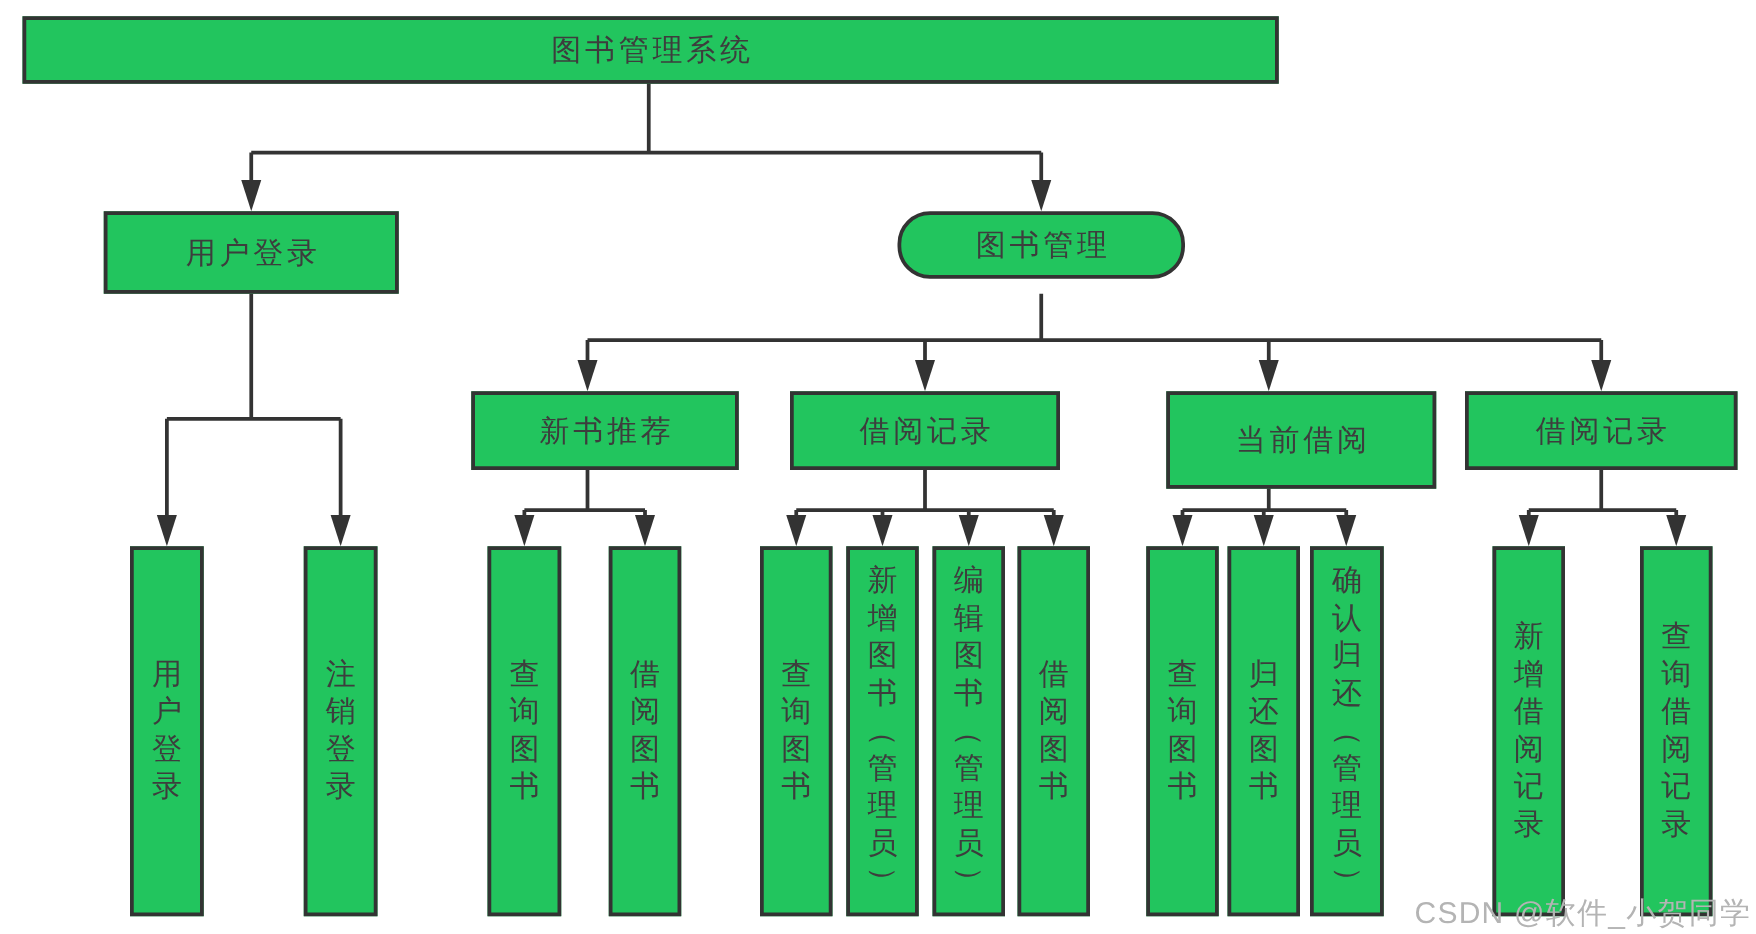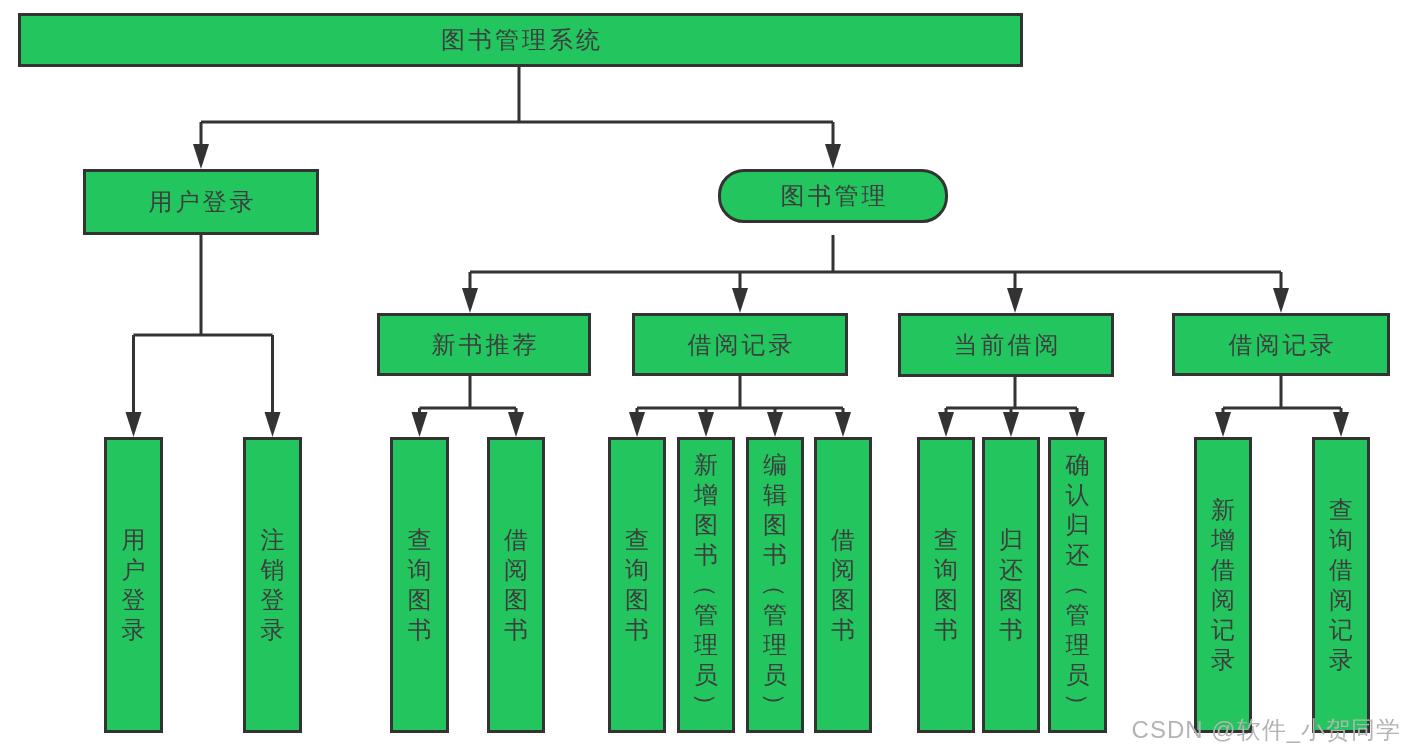--- a/index.html
+++ b/index.html
@@ -124,21 +124,21 @@
     </g>
   </svg>
 
   <div class="node hbox" style="left:18px;top:13px;width:1005px;height:54px;">图书管理系统</div>
 
   <div class="node hbox" style="left:83px;top:169px;width:236px;height:66px;">用户登录</div>
   <div class="node hbox" style="left:718px;top:169px;width:230px;height:54px;border-radius:26px;">图书管理</div>
 
   <div class="node hbox" style="left:377px;top:313px;width:214px;height:63px;">新书推荐</div>
   <div class="node hbox" style="left:632px;top:313px;width:216px;height:63px;">借阅记录</div>
-  <div class="node hbox" style="left:898px;top:313px;width:216px;height:64px;">当前借阅</div>
+  <div class="node hbox" style="left:933px;top:313px;width:216px;height:78px;">当前借阅</div>
   <div class="node hbox" style="left:1172px;top:313px;width:218px;height:63px;">借阅记录</div>
 
   <div class="node vbox vtext" style="left:104px;width:59px;">
       <span>用</span>
       <span>户</span>
       <span>登</span>
       <span>录</span>
     </div>
   <div class="node vbox vtext" style="left:243px;width:59px;">
       <span>注</span>

